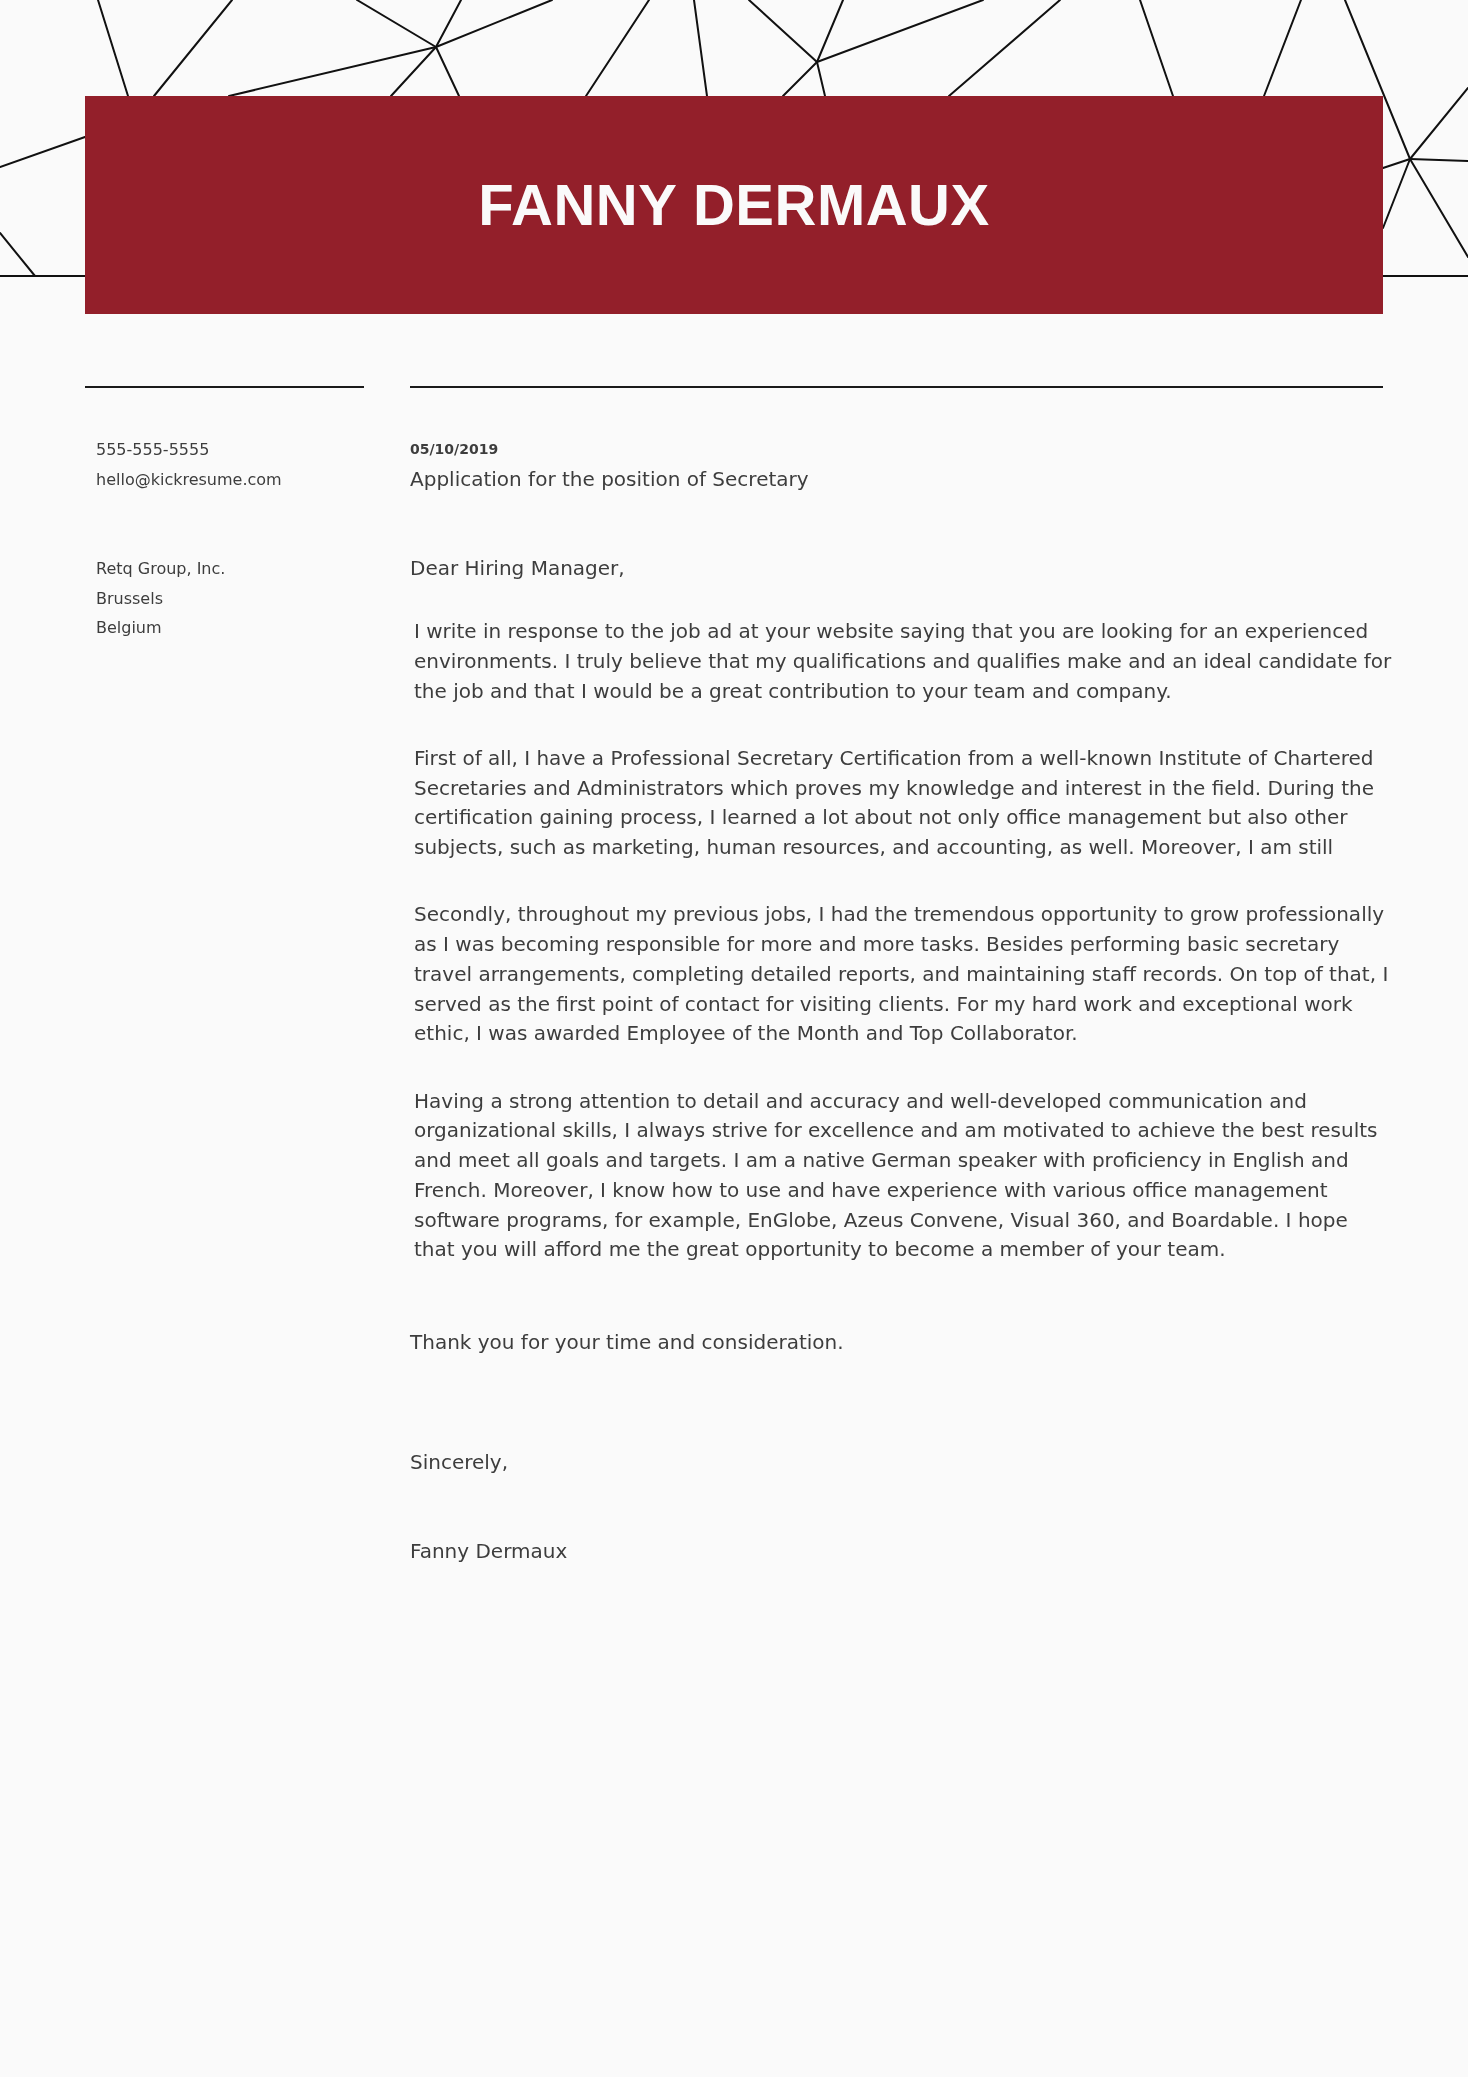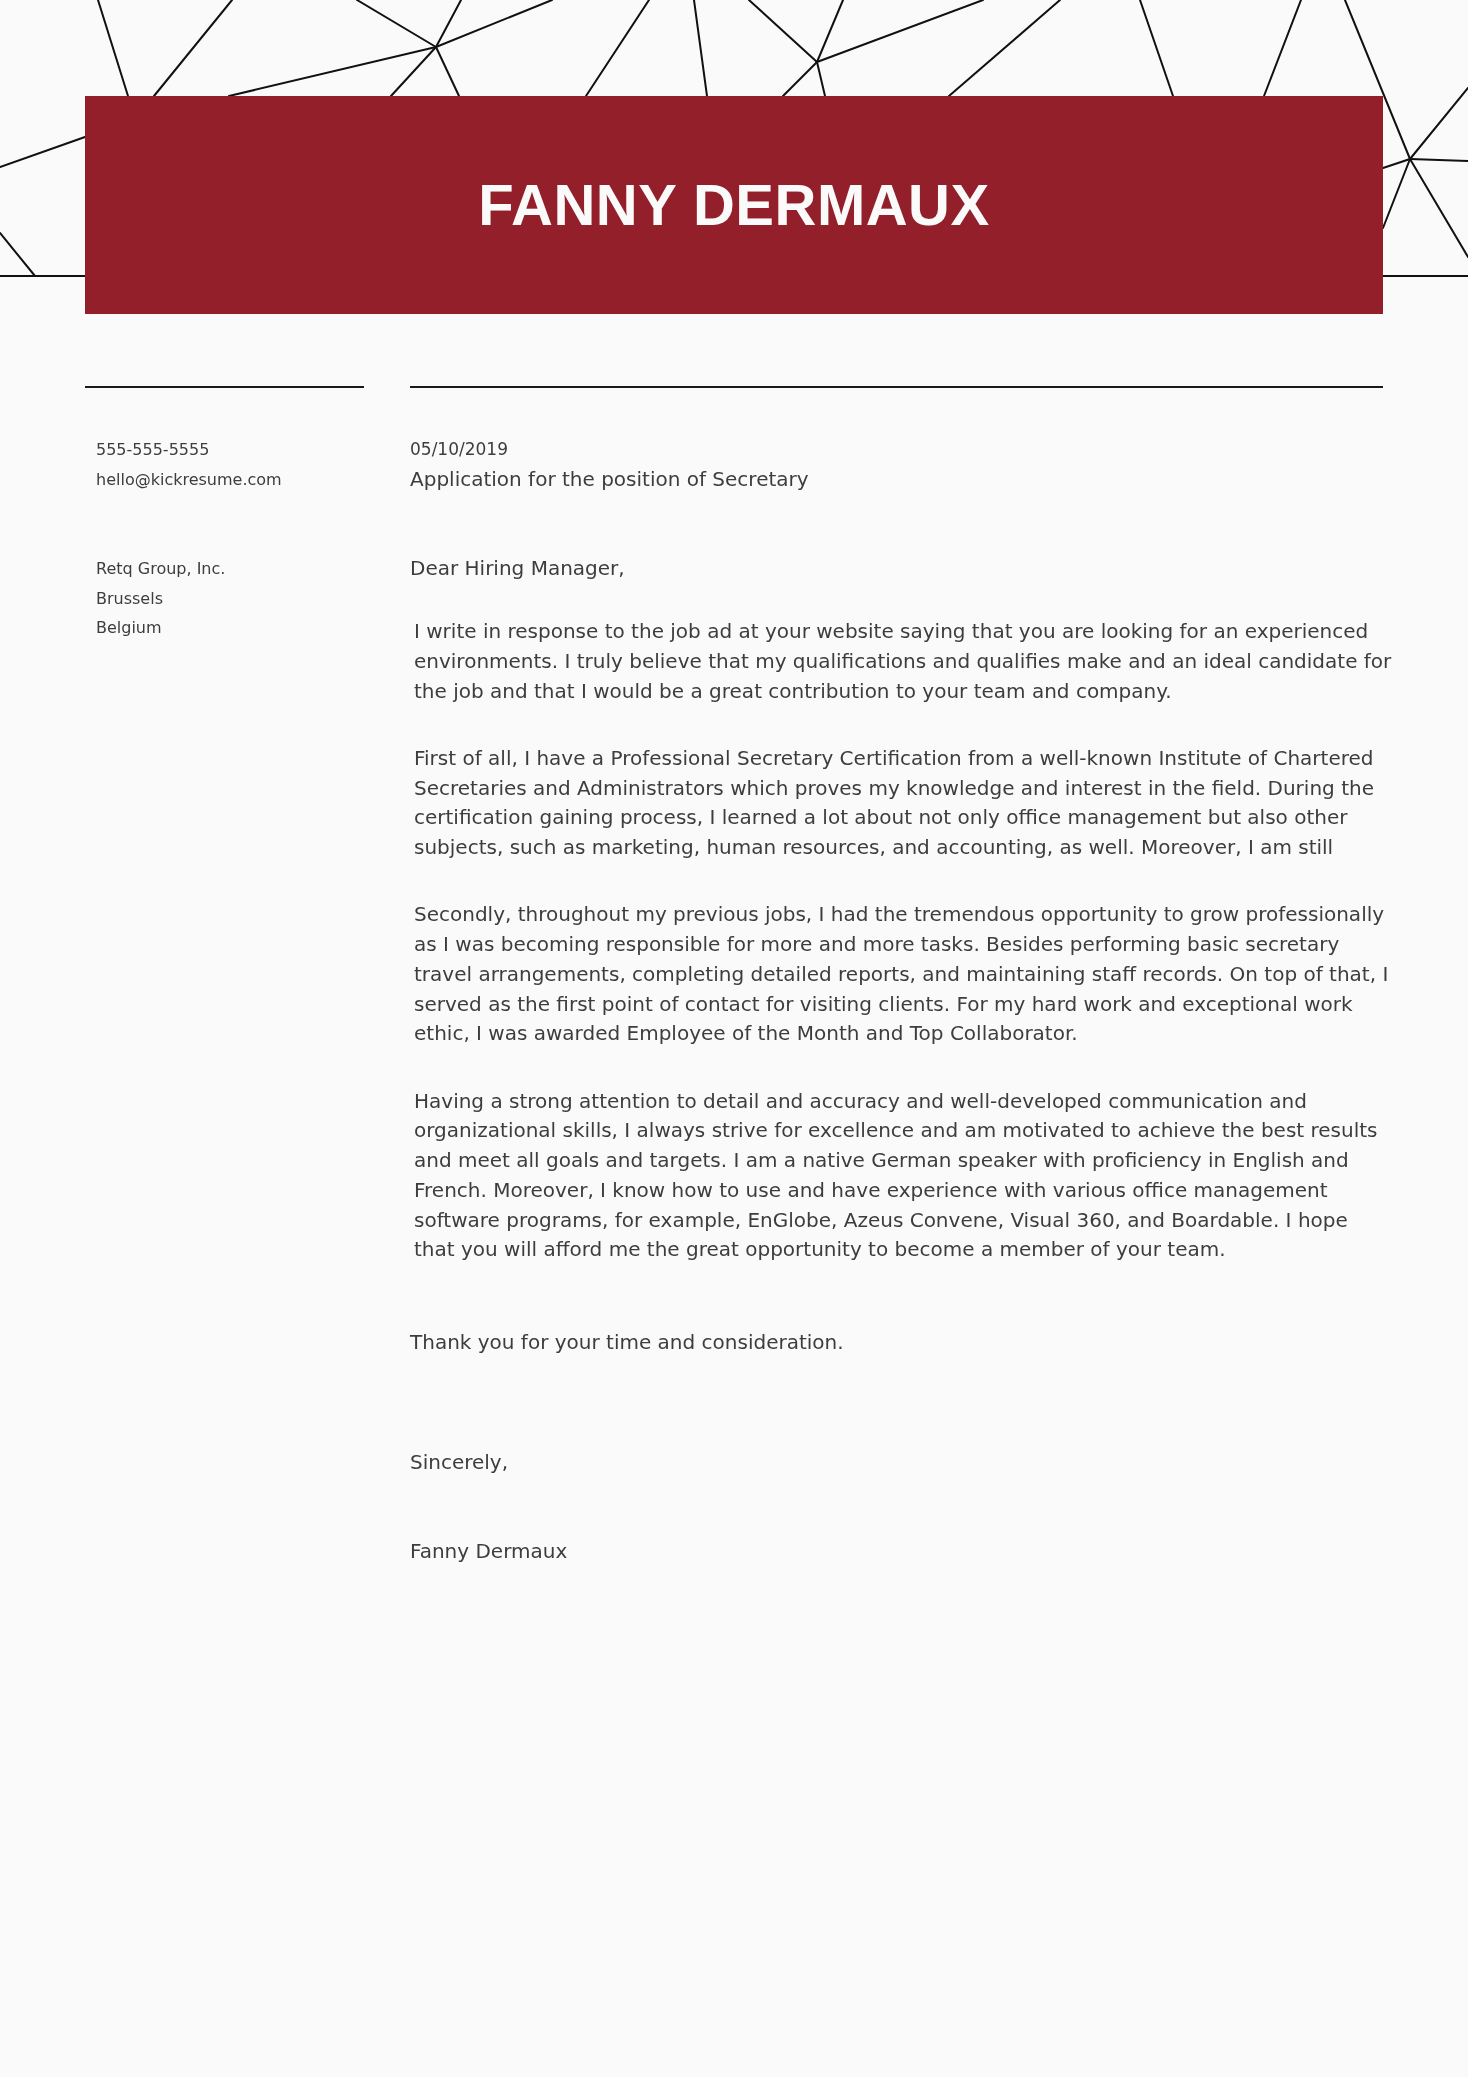--- a/index.html
+++ b/index.html
@@ -64,22 +64,22 @@
     .col-right {
       position: absolute;
       left: 410px;
       top: 435px;
       width: 980px;
       font-size: 20px;
       line-height: 29.7px;
     }
     .line { display: block; white-space: nowrap; }
     .date {
-      font-weight: normal;
-      font-size: 17px;
+      font-weight: bold;
+      font-size: 14px;
     }
     .block-gap-1 { height: 59.4px; }
     .para-gap { height: 29.7px; }
     .para {
       display: block;
       margin: 4px;
       white-space: normal;
     }
     .para .line { white-space: nowrap; }
     .closing-gap-1 { height: 59px; }

